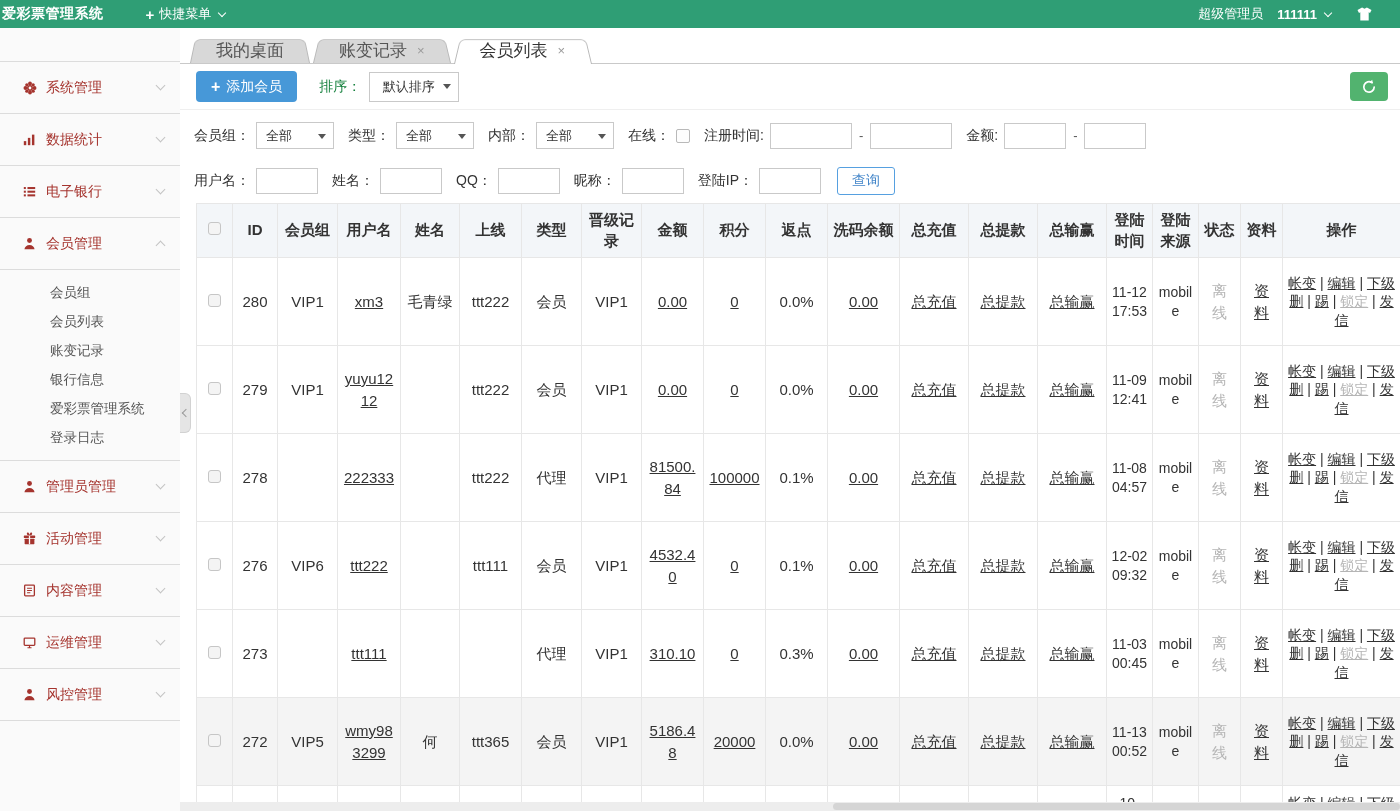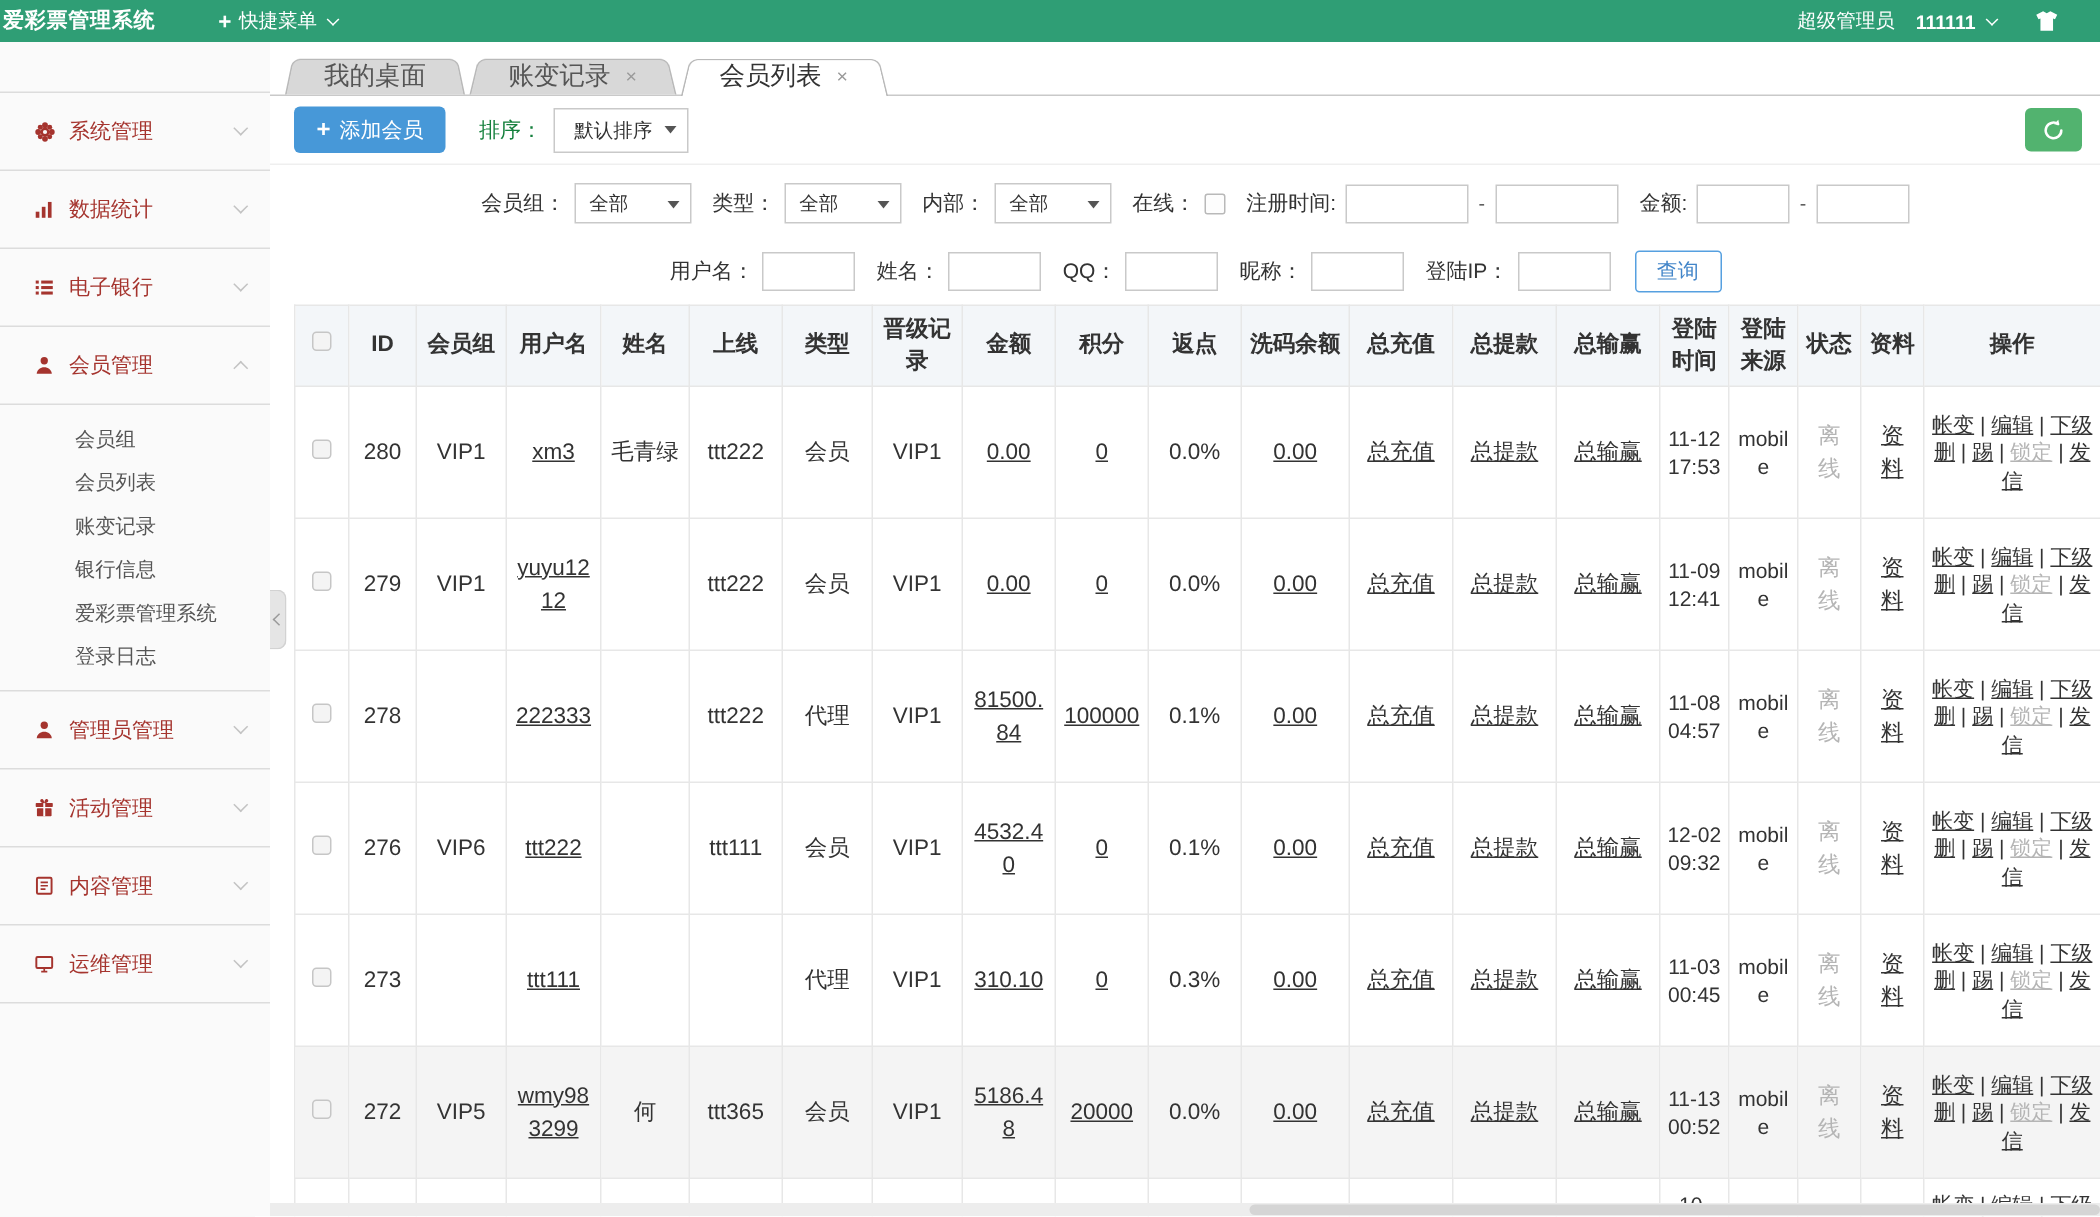--- a/index.html
+++ b/index.html
@@ -48,21 +48,21 @@
   .btn-add .plus2{font-size:16px;margin-right:6px;font-weight:bold;}
   .sort-label{margin-left:22px;font-size:14px;color:#15803d;}
   .selectbox{position:relative;display:inline-flex;align-items:center;height:27px;background:#fff;border:1px solid #c9c9c9;padding:0 20px 0 9px;font-size:13px;color:#333;cursor:pointer;min-width:78px;}
   .sel-val{white-space:nowrap;}
   .sel-arrow{position:absolute;right:7px;top:11px;width:0;height:0;border-left:4px solid transparent;border-right:4px solid transparent;border-top:5px solid #555;}
   .sort-select{height:30px;min-width:90px;margin-left:8px;justify-content:center;}
   .btn-refresh{position:absolute;right:12px;top:8px;width:38px;height:29px;background:#52b36f;border:none;border-radius:4px;display:flex;align-items:center;justify-content:center;cursor:pointer;}
 
   
   .filters{padding-top:8px;}
-  .frow{display:flex;align-items:center;justify-content:center;}
+  .frow{display:flex;align-items:center;}
   .frow1{margin-top:4px;}
   .frow2{margin-top:18px;}
   .flabel{font-size:14px;color:#333;margin:0 6px 0 14px;white-space:nowrap;}
   .fin{height:26px;border:1px solid #c9c9c9;outline:none;padding:0 4px;font-size:13px;color:#333;}
   .w82{width:82px;} .w60{width:62px;}
   .dash{margin:0 7px;color:#555;font-size:13px;}
   .checkbox{width:14px;height:14px;border:1px solid #b9b9b9;background:#fdfdfd;border-radius:2px;display:inline-block;cursor:pointer;}
   .btn-search{margin-left:16px;height:28px;padding:0 14px;background:#fff;border:1px solid #56a0e0;color:#4285c9;font-size:14px;border-radius:3px;cursor:pointer;}
 
   
@@ -224,20 +224,32 @@
         </div>
         <div class="side-sec">
           <div class="side-head">
             <span class="s-icon">
               <svg width="13" height="13" viewBox="0 0 16 16">
                 <rect x="1.5" y="2.5" width="13" height="9" rx="1" fill="none" stroke="currentColor" stroke-width="1.6"></rect>
                 <path d="M5.5 14.5h5M8 11.5v3" stroke="currentColor" stroke-width="1.4" fill="none"></path>
               </svg>
             </span>
             <span class="s-label">运维管理</span>
+            <span class="side-chev"></span>
+          </div>
+        </div>
+        <div class="side-sec">
+          <div class="side-head">
+            <span class="s-icon">
+              <svg width="13" height="13" viewBox="0 0 16 16" fill="currentColor">
+                <circle cx="8" cy="4.3" r="3"></circle>
+                <path d="M1.8 15c.3-3.3 3-5.3 6.2-5.3s5.9 2 6.2 5.3z"></path>
+              </svg>
+            </span>
+            <span class="s-label">风控管理</span>
             <span class="side-chev"></span>
           </div>
         </div>
       </nav>
   </aside>
   <div class="collapse-handle">
     <span class="chev-left"></span>
   </div>
 
   <main class="content">

